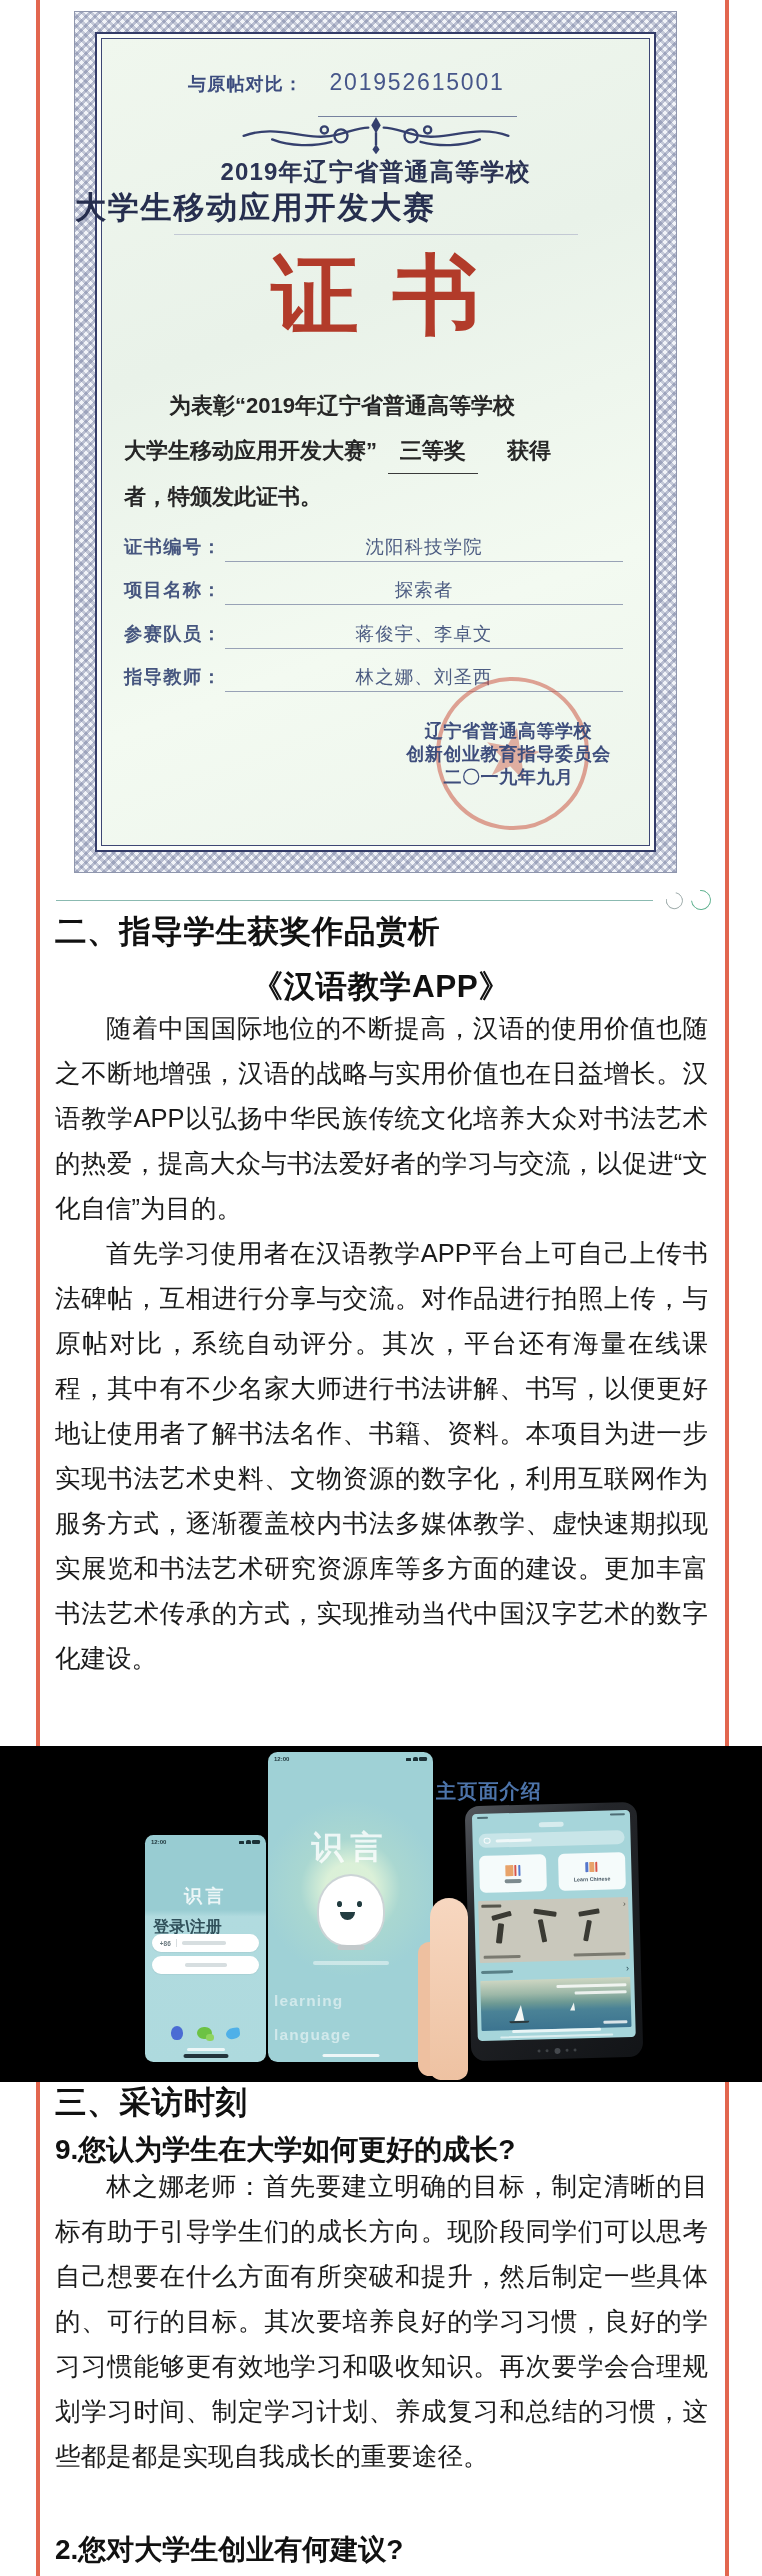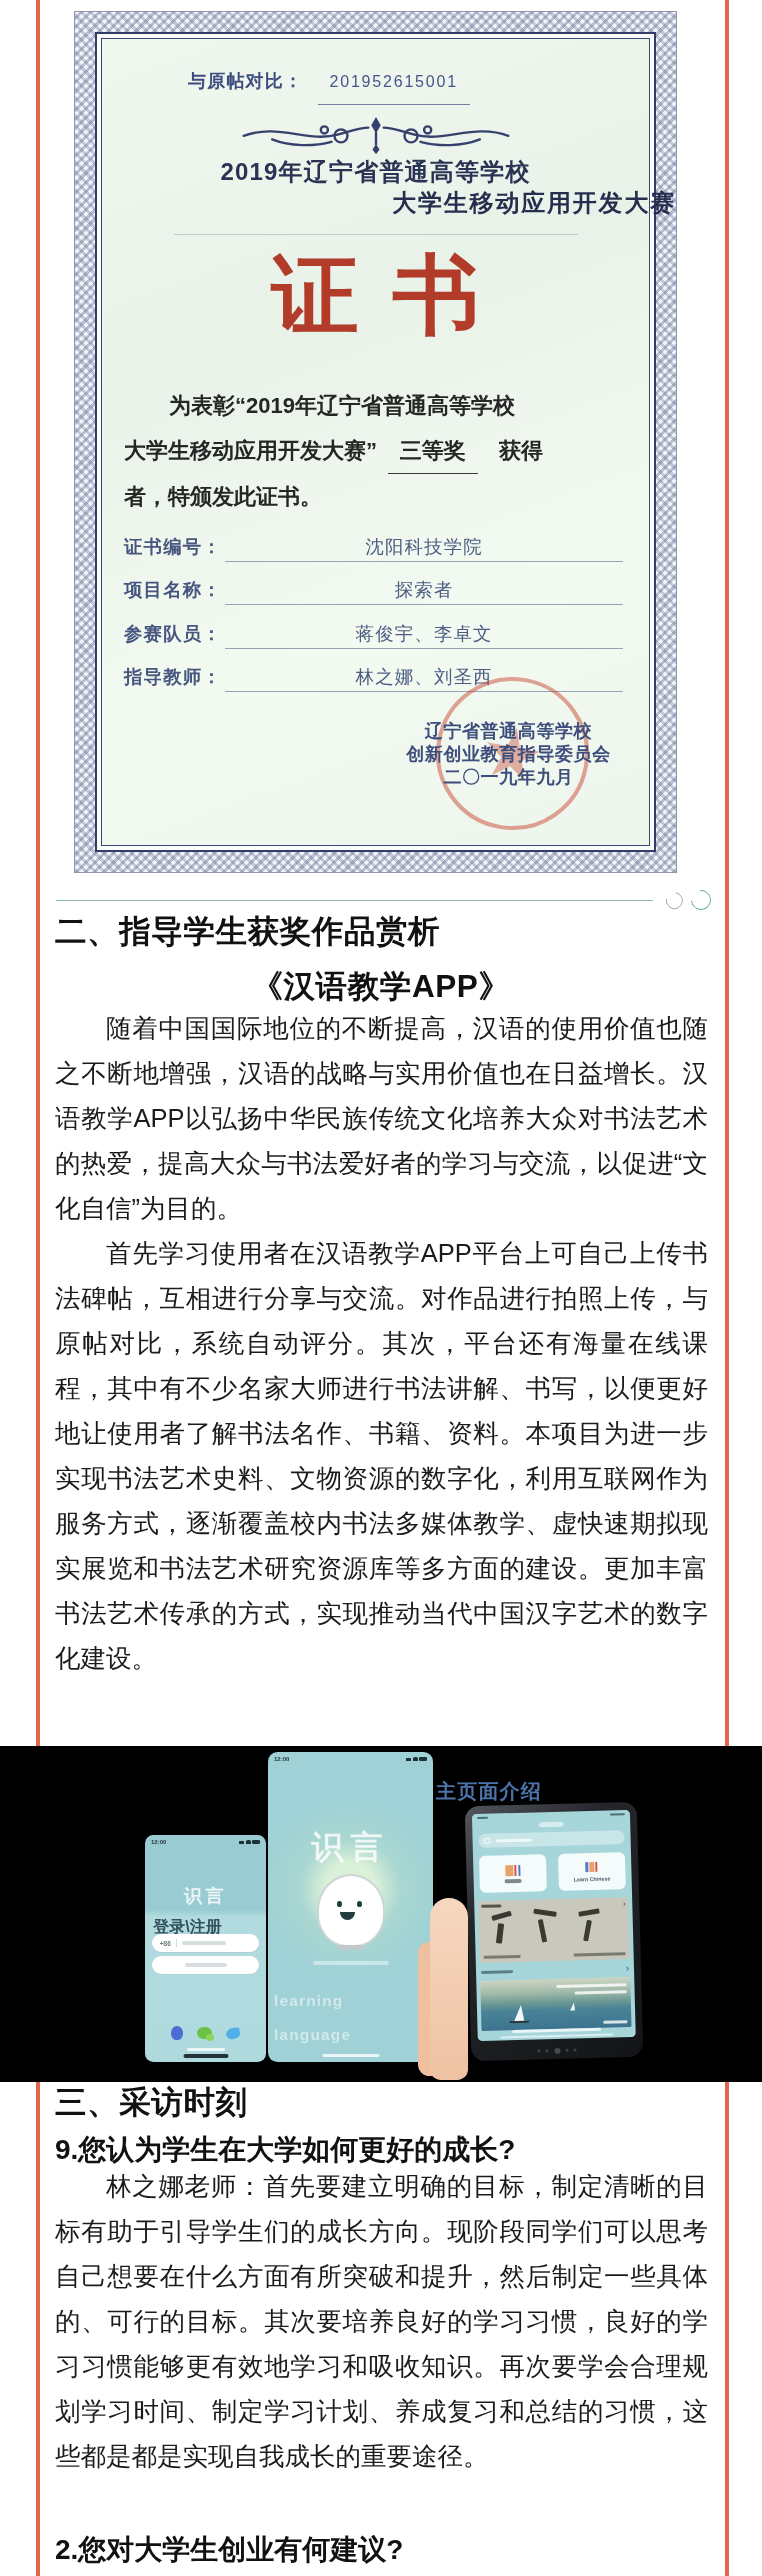--- a/index.html
+++ b/index.html
@@ -15,37 +15,37 @@
     background-color:#e3e6ef;
     background-image:
       repeating-linear-gradient(45deg, rgba(90,100,140,.30) 0 3px, rgba(255,255,255,0) 3px 6.5px),
       repeating-linear-gradient(-45deg, rgba(90,100,140,.30) 0 3px, rgba(244,246,250,.85) 3px 6.5px);
     border:0.6px solid #8f96ad;}
   .cert-frame{position:absolute;inset:20px;border:2.4px solid #343c68;background:#fbfdfa;}
   .cert-frame2{position:absolute;inset:26px;border:1.2px solid #3d4674;
     background:linear-gradient(160deg,#f0f7ee 0%,#e9f2e9 35%,#f3faf1 70%,#edf5ec 100%);}
   .cert-number{position:absolute;left:113px;top:57px;white-space:nowrap;}
   .cn-label{font-size:18px;font-weight:700;color:#3c4c7e;letter-spacing:1.2px;}
-  .cn-value{display:inline-block;margin-left:14.3px;padding:0 12px 13px 12px;min-width:128px;
-    font-size:16px;color:#46568a;letter-spacing:1.8px;border-bottom:1.2px solid #76819e;text-align:center;}
+  .cn-value{display:inline-block;margin-left:14.3px;padding:0 12px 20px 12px;min-width:128px;
+    font-size:23px;color:#46568a;letter-spacing:1.8px;border-bottom:1.2px solid #76819e;text-align:center;}
   .flourish{position:absolute;left:50%;top:100px;transform:translateX(-50%);}
   .cert-title1{position:absolute;left:0;right:0;top:144px;text-align:center;
     font-size:24px;font-weight:700;color:#2b3354;letter-spacing:1.2px;}
-  .cert-title2{position:absolute;left:0;right:0;top:175px;text-align:right;
-    font-size:24px;font-weight:800;color:#262e4e;letter-spacing:1.8px;}
+  .cert-title2{position:absolute;left:0;right:0;top:175px;text-align:left;
+    font-size:31px;font-weight:800;color:#262e4e;letter-spacing:1.8px;}
   .cert-rule{position:absolute;left:50%;top:222px;width:404px;height:1.2px;transform:translateX(-50%);
     background:#c3c9d4;}
   .cert-big{position:absolute;left:0;right:0;top:236px;display:flex;justify-content:center;gap:34px;
     font-family:"Liberation Serif",serif;font-size:87px;line-height:95px;font-weight:700;color:#b23b2a;}
   .cert-body{position:absolute;left:49px;right:49px;top:371px;font-size:22px;line-height:45px;
     font-weight:600;color:#262626;}
   .cb-line{white-space:nowrap;}
   .cb-indent{text-indent:45px;}
   .award{display:inline-block;margin:0 8.3px 0 10.7px;padding:0 12px;border-bottom:1.8px solid #3a3a3a;}
-  .award-suffix{margin-left:13px;}
+  .award-suffix{margin-left:21px;}
   .cert-field{position:absolute;left:49px;right:42px;height:31px;}
   .cf-label{position:absolute;left:0;top:3.6px;font-size:18.4px;font-weight:600;color:#46567f;letter-spacing:1.2px;}
   .cf-line{position:absolute;left:101px;right:10.7px;top:0;height:27px;border-bottom:1.2px solid #98a2b6;
     text-align:center;font-size:18.4px;color:#4c5c82;padding-top:3.6px;letter-spacing:1.2px;}
   .seal{position:absolute;left:361px;top:665px;width:145px;height:145px;border-radius:50%;
     border:4.8px solid rgba(201,74,53,.5);display:flex;align-items:center;justify-content:center;
     transform:rotate(10deg);z-index:1;}
   .seal .star{font-size:70px;color:rgba(201,74,53,.42);line-height:70px;}
   .issuer{position:absolute;left:309px;top:708px;width:249px;text-align:center;
     font-size:18px;line-height:23px;font-weight:600;color:#3d4d7c;z-index:2;letter-spacing:0.6px;}

